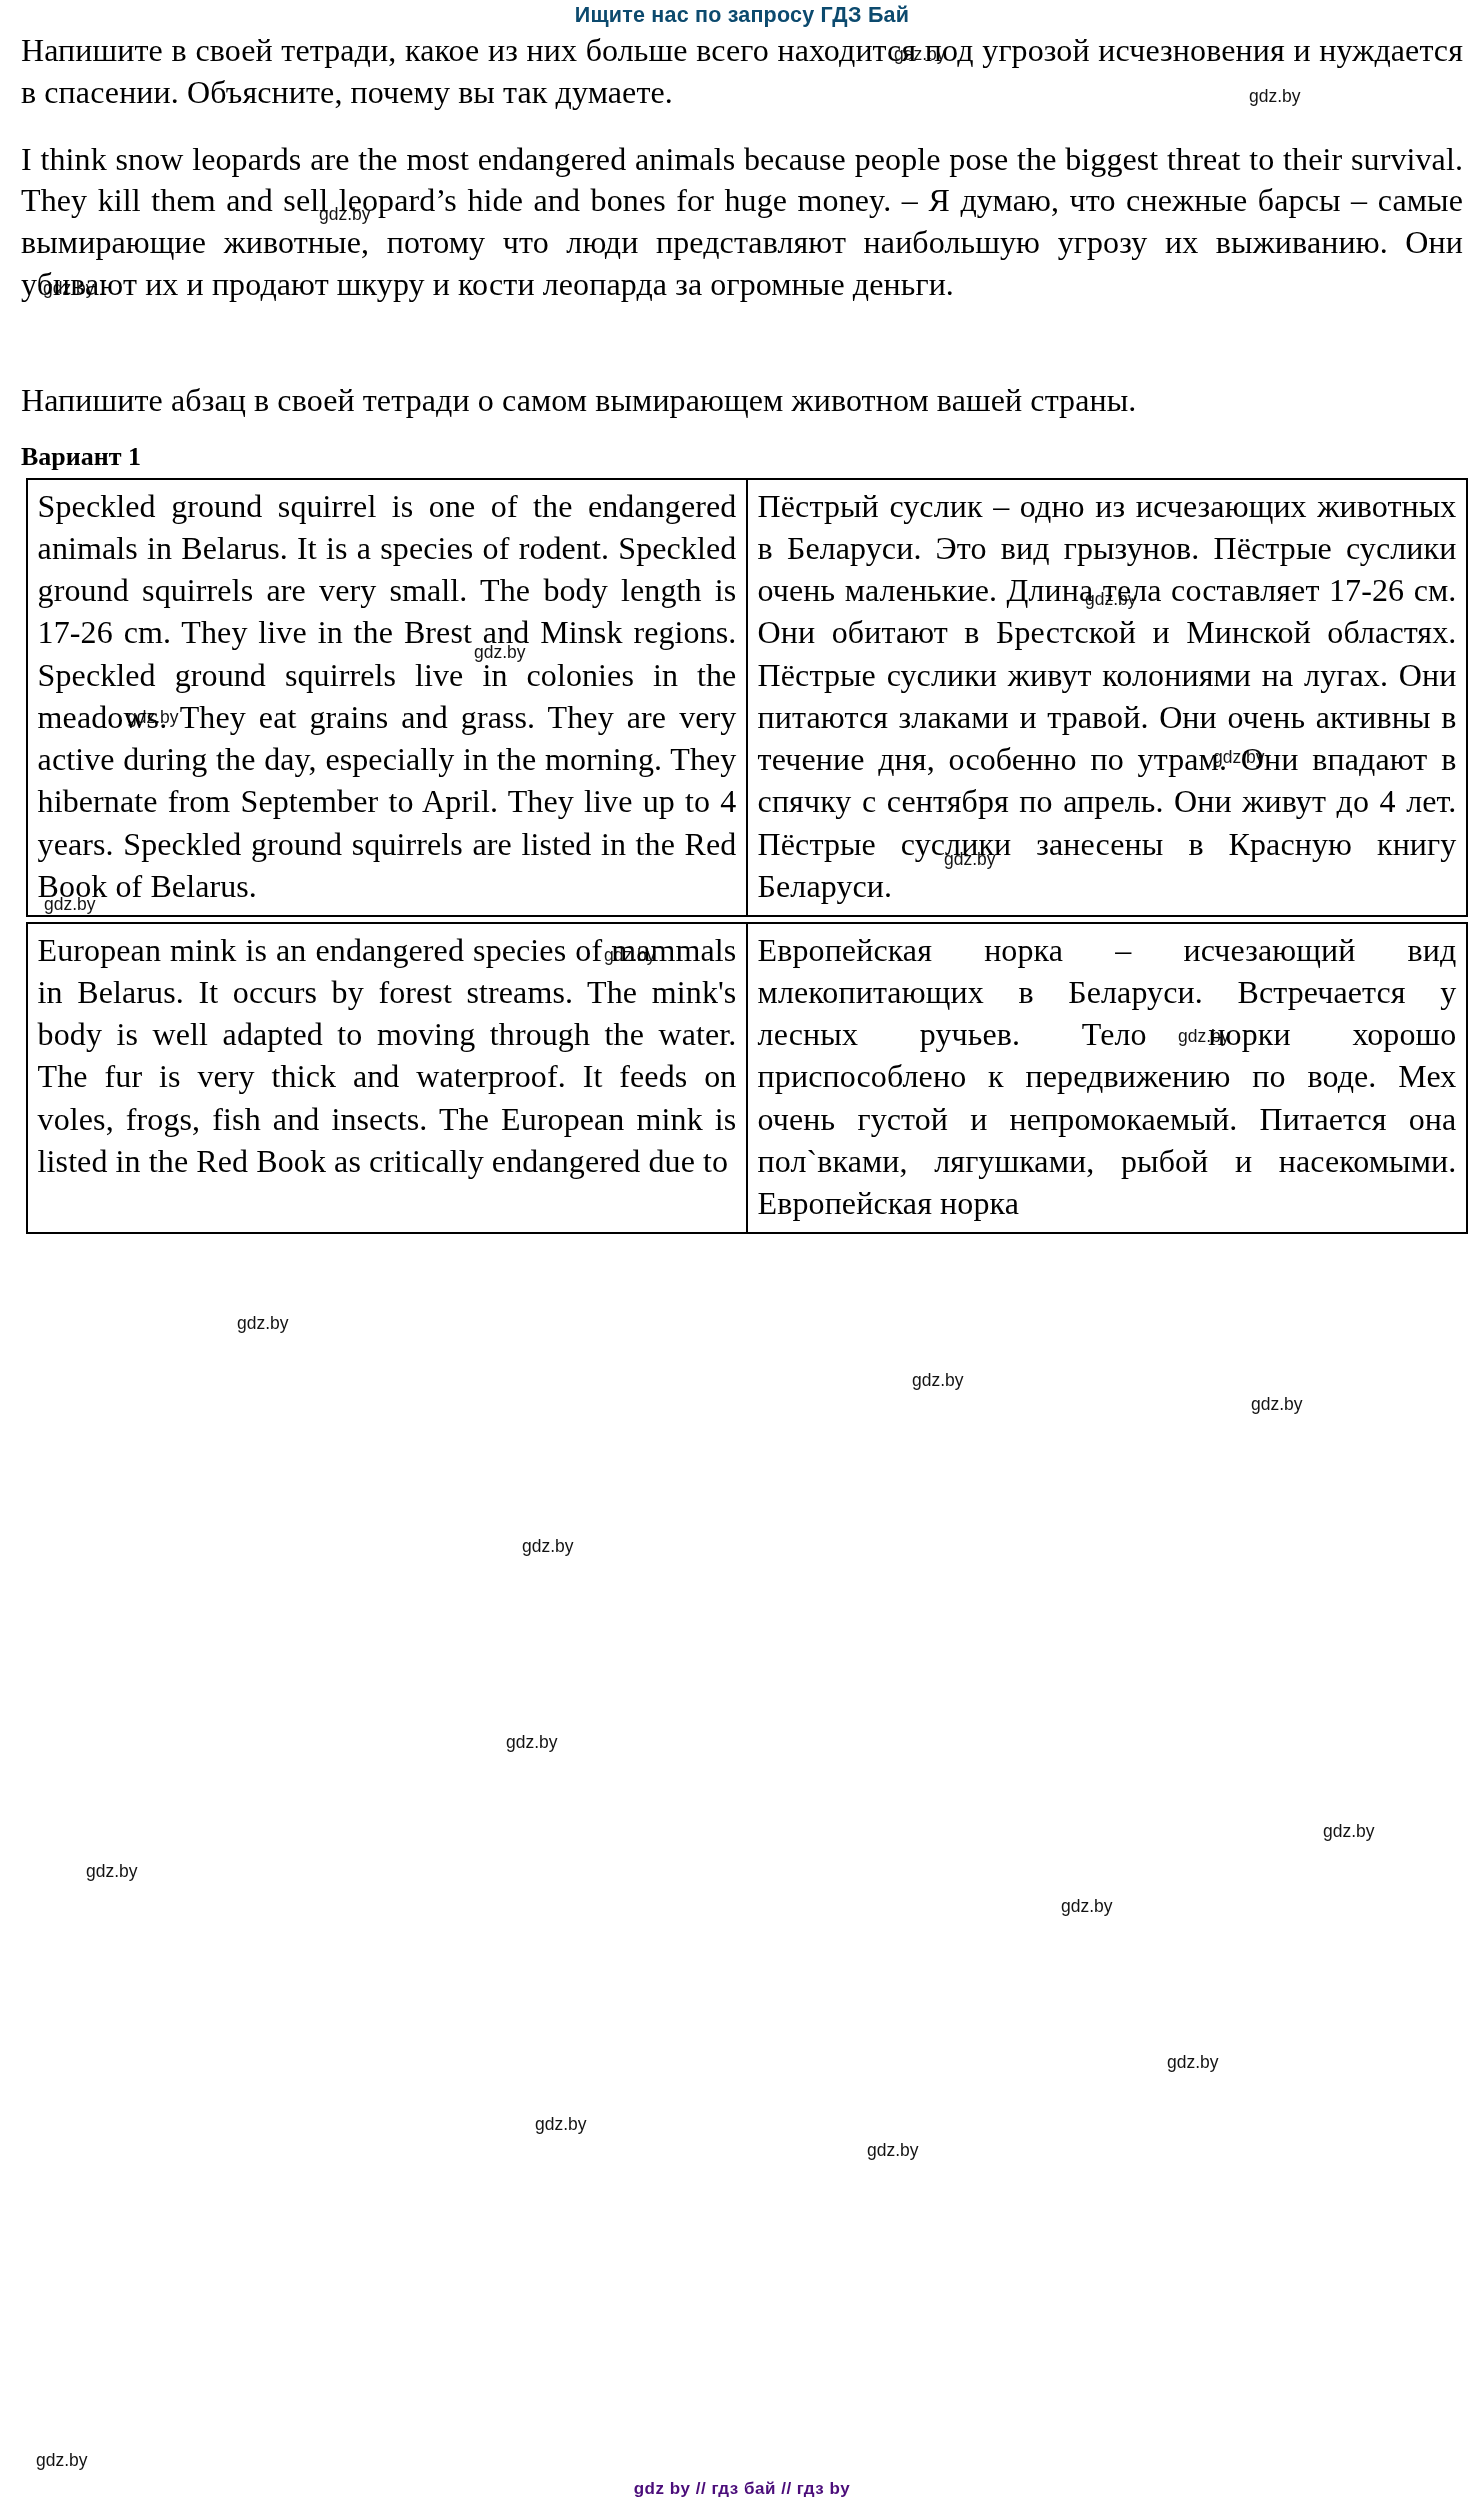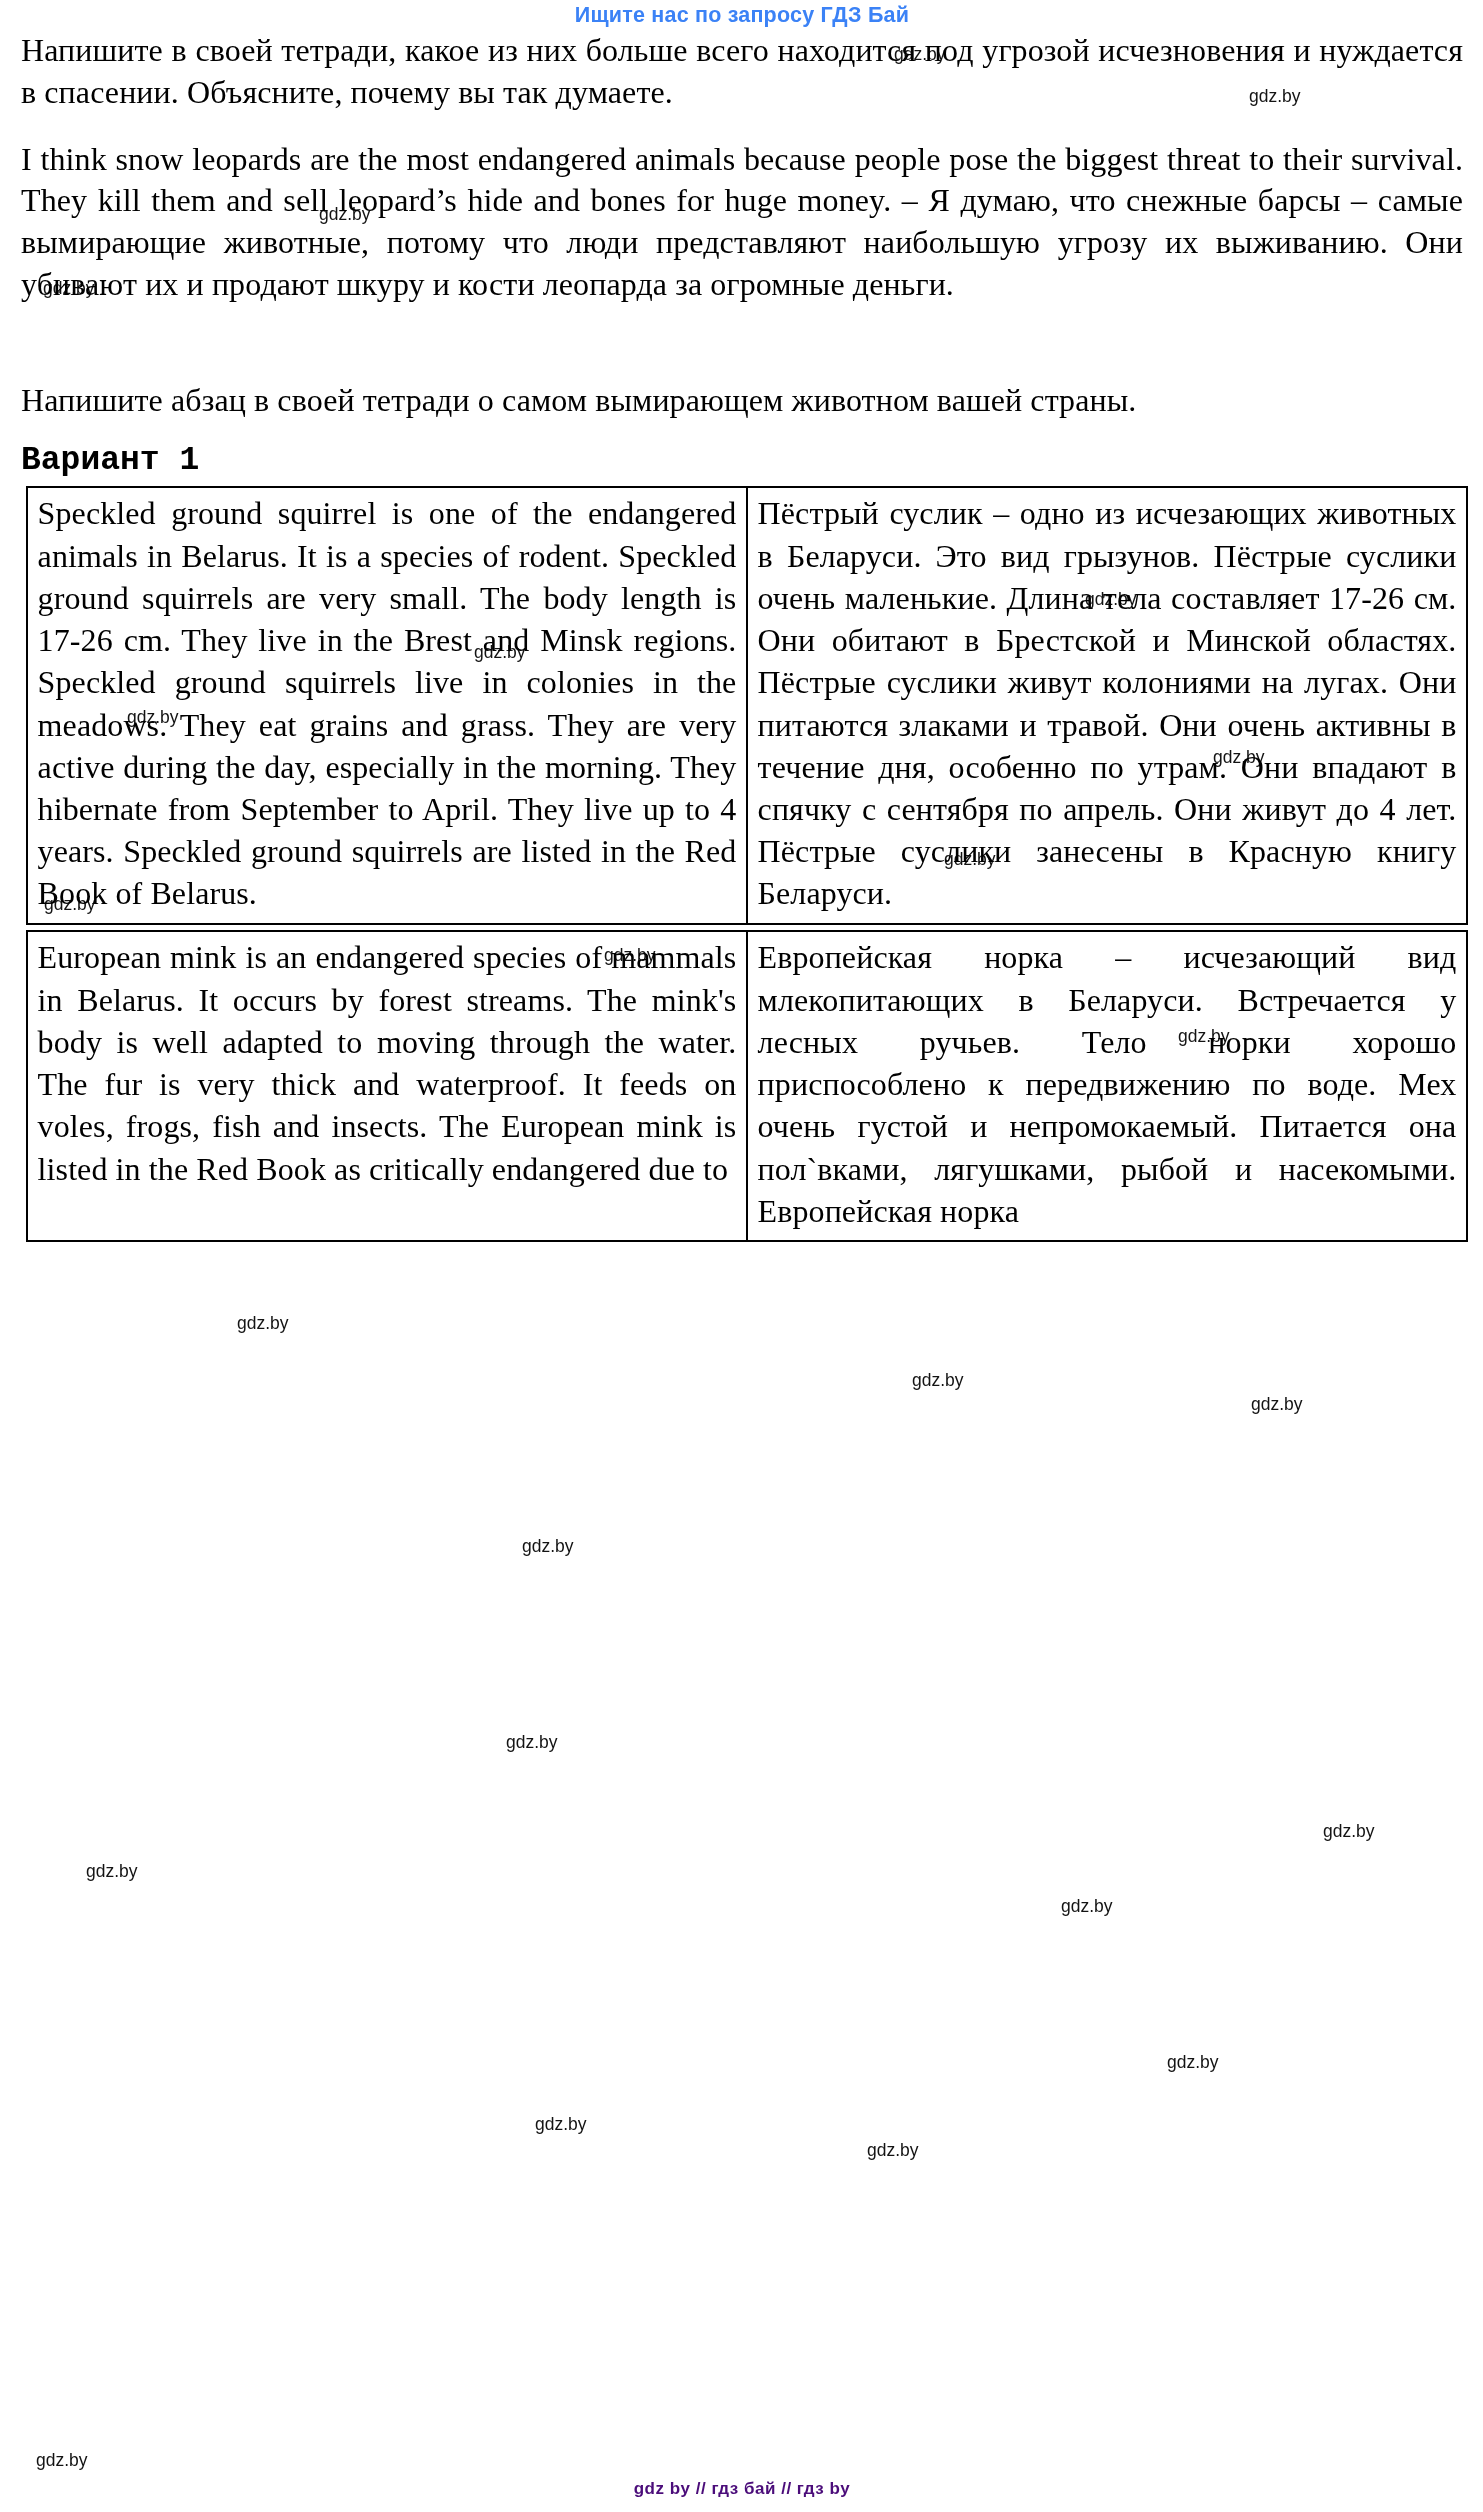--- a/index.html
+++ b/index.html
@@ -20,44 +20,43 @@
     position: relative;
     width: 1484px;
     height: 2512px;
     box-sizing: border-box;
     padding: 0 21px;
   }
 
   
   .promo {
     text-align: center;
-    color: #3b82f6;
+    color: #0c4a6e;
     font-family: "Liberation Sans", "DejaVu Sans", sans-serif;
     font-weight: bold;
     font-size: 21.5px;
     letter-spacing: 0.2px;
     padding-top: 3.2px;
     height: 27px;
     line-height: 24px;
   }
 
   
   h2.ex-title {
     font-size: 33px;
     font-weight: bold;
     margin: 11px 0 4.8px 0;
     line-height: 1.12;
     letter-spacing: 0.2px;
   }
   h3.variant-title {
-    font-size: 33px;
+    font-size: 26px;
     font-weight: bold;
     margin: 21px 0 6.4px 0;
     line-height: 1.1;
-    font-family: Liberation Mono, monospace;
   }
 
   
   p.para {
     font-size: 32px;
     line-height: 1.30;
     text-align: justify;
     text-justify: inter-word;
     margin: 0 0 8px 0;
     letter-spacing: 0.1px;

